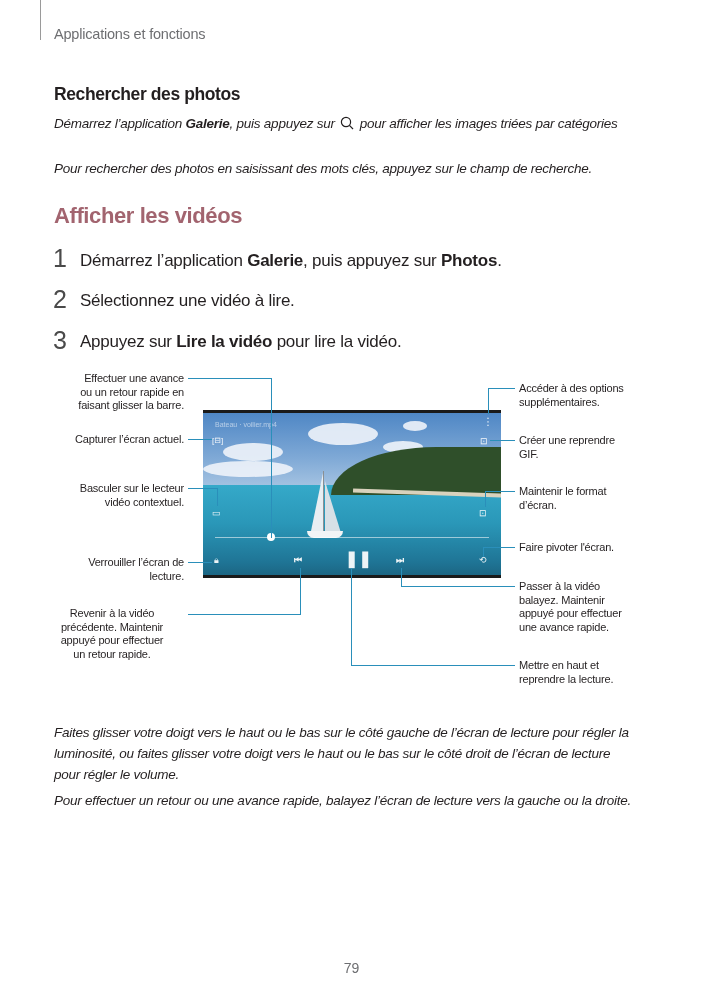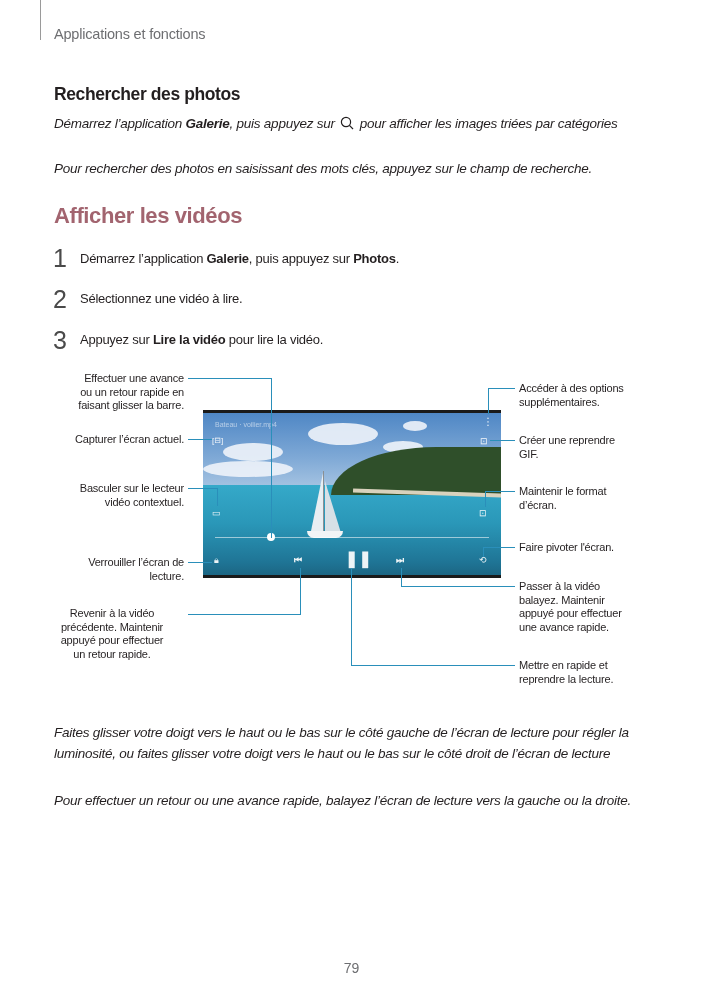--- a/index.html
+++ b/index.html
@@ -10,21 +10,21 @@
   .hdr-title { position: absolute; left: 54px; top: 26px; font-size: 14.5px; color: #6d6e71; letter-spacing: -0.2px; }
 
   .h2 { position: absolute; left: 54px; top: 84px; font-size: 17.5px; font-weight: bold; color: #231f20; letter-spacing: -0.4px; }
   .p { position: absolute; left: 54px; font-size: 13.5px; line-height: 21px; color: #231f20; letter-spacing: -0.25px; width: 600px; font-style: italic; }
   .p b { font-weight: bold; }
   .search-glyph { display: inline-block; vertical-align: -2px; margin: 0 2px; }
 
   .h1 { position: absolute; left: 54px; top: 203px; font-size: 22px; color: #a2646f; font-weight: bold; letter-spacing: -0.4px; }
 
   .step-num { position: absolute; left: 53px; font-size: 25px; color: #4a4a4a; font-weight: normal; line-height: 1; }
-  .step-text { position: absolute; left: 80px; font-size: 13px; color: #231f20; letter-spacing: -0.25px; }
+  .step-text { position: absolute; left: 80px; font-size: 17px; color: #231f20; letter-spacing: -0.25px; }
 
   
   .video { position: absolute; left: 203px; top: 410px; width: 298px; height: 168px; overflow: hidden; background: #1d6f95; border-top: 3px solid #1a1a1a; border-bottom: 3px solid #1a1a1a; }
   .sky { position: absolute; left: 0; top: 0; width: 100%; height: 75px; background: linear-gradient(180deg, #4f87c5 0%, #7fa9d6 60%, #a6c4e2 100%); }
   .cloud { position: absolute; background: #eef3fa; border-radius: 50%; opacity: 0.9; }
   .sea { position: absolute; left: 0; top: 72px; width: 100%; height: 96px; background: linear-gradient(180deg, #35a9c9 0%, #2a97b8 40%, #1f7596 80%, #1a5f7b 100%); }
   .island { position: absolute; left: 128px; top: 34px; width: 175px; height: 48px; background: #2f4f2a; border-radius: 60% 0 0 0 / 100% 0 0 0; }
   .beach { position: absolute; left: 150px; top: 78px; width: 150px; height: 4px; background: #d9d2bd; transform: rotate(2deg); }
   .sail1 { position: absolute; left: 108px; top: 60px; width: 0; height: 0; border-left: 12px solid transparent; border-right: 0 solid transparent; border-bottom: 58px solid #e8eef2; }
   .sail2 { position: absolute; left: 122px; top: 68px; width: 0; height: 0; border-left: 0 solid transparent; border-right: 16px solid transparent; border-bottom: 52px solid #d7e0e6; }
@@ -169,25 +169,26 @@
 <div class="lbl r" style="left:519px;top:580px;width:150px;">
   <div>Passer à la vidéo</div>
   <div>balayez. Maintenir</div>
   <div>appuyé pour effectuer</div>
   <div>une avance rapide.</div>
 </div>
 <div class="co-line" style="left:401px;top:586px;width:114px;height:1px;"></div>
 <div class="co-line" style="left:401px;top:568px;width:1px;height:19px;"></div>
 
 <div class="lbl r" style="left:519px;top:659px;width:150px;">
-  <div>Mettre en rapide et</div>
+  <div>Mettre en haut et</div>
   <div>reprendre la lecture.</div>
 </div>
 <div class="co-line" style="left:351px;top:665px;width:164px;height:1px;"></div>
 <div class="co-line" style="left:351px;top:568px;width:1px;height:98px;"></div>
 
 <div class="p" style="top:722px;width:620px;">
   <div>Faites glisser votre doigt vers le haut ou le bas sur le côté gauche de l’écran de lecture pour régler la</div>
   <div>luminosité, ou faites glisser votre doigt vers le haut ou le bas sur le côté droit de l’écran de lecture</div>
+  <div>pour régler le volume.</div>
 </div>
 <div class="p" style="top:790px;width:640px;">Pour effectuer un retour ou une avance rapide, balayez l’écran de lecture vers la gauche ou la droite.</div>
 
 <div class="pagenum">79</div>
 
 </body></html>

